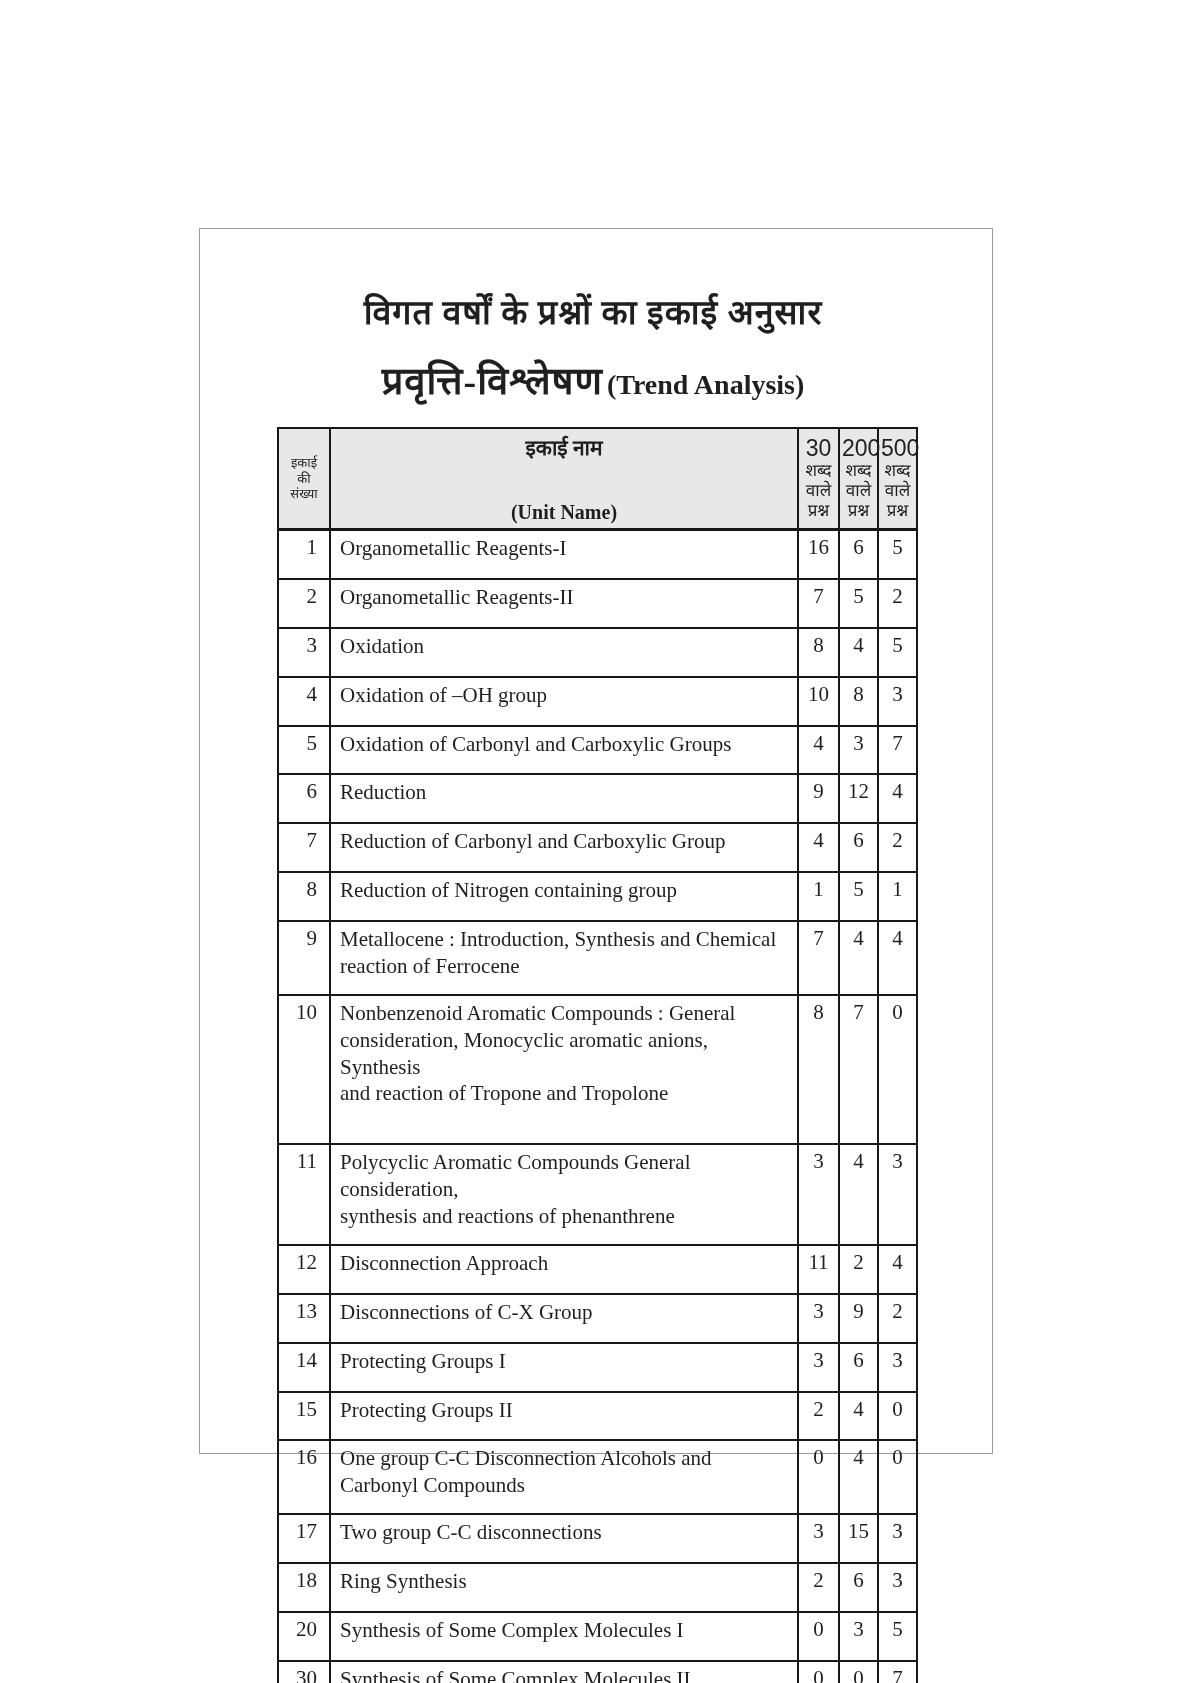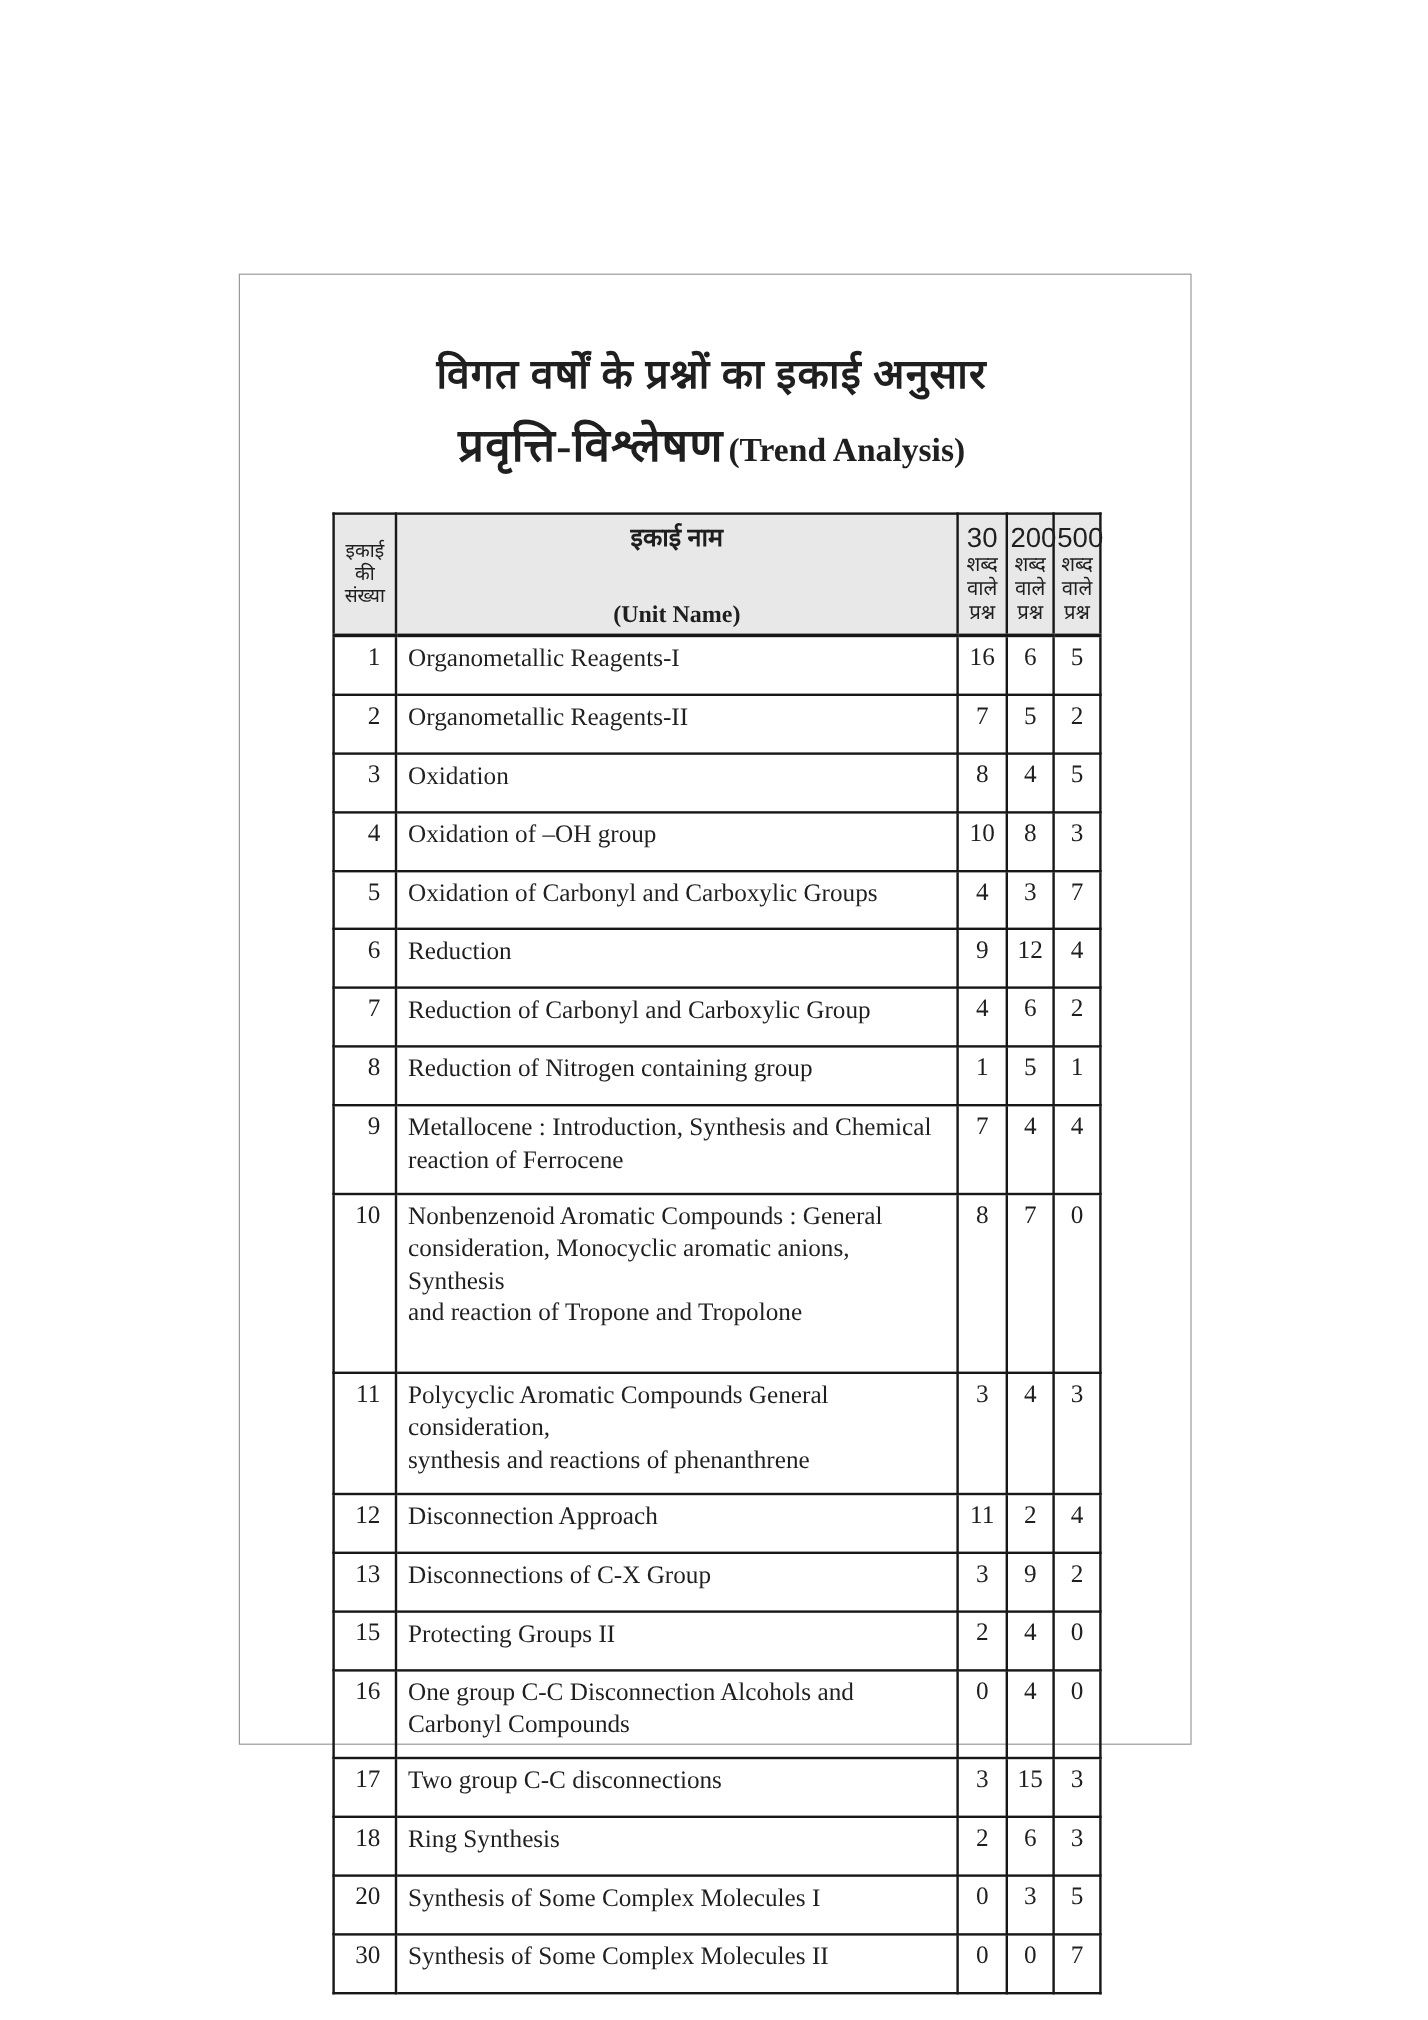--- a/index.html
+++ b/index.html
@@ -30,21 +30,21 @@
     top: 62px;
     width: 646px;
     text-align: center;
   }
   .title-line1 {
     font-weight: bold;
     font-size: 34px;
     line-height: 1.3;
     letter-spacing: 1px;
   }
-  .title-line2 { margin-top: 8px; }
+  .title-line2 { margin-top: 18px; }
   .title-line2-hindi {
     font-weight: bold;
     font-size: 38px;
     letter-spacing: 1px;
   }
   .title-line2-english {
     font-weight: bold;
     font-size: 28px;
   }
 
@@ -61,21 +61,21 @@
     border: 2px solid #171717;
     vertical-align: top;
   }
   table.trend thead th {
     background: #e8e8e8;
     border-bottom: 3px solid #171717;
     vertical-align: middle;
     font-weight: normal;
     padding: 4px 2px;
   }
-  th.h-unitno { font-size: 16px; line-height: 1.2; }
+  th.h-unitno { font-size: 13px; line-height: 1.2; }
   th.h-unitname .hindi { font-weight: bold; font-size: 21px; }
   th.h-unitname .english { font-weight: bold; font-size: 20px; margin-top: 40px; }
   th.h-q .num { font-family: "Liberation Sans", sans-serif; font-size: 23px; line-height: 1.05; }
   th.h-q .word { font-size: 17px; line-height: 1.18; }
 
   td.cell-no {
     text-align: right;
     padding: 4px 12px 4px 2px;
   }
   td.cell-name {
@@ -234,20 +234,27 @@
             <td class="cell-num">4</td>
           </tr>
           <tr>
             <td class="cell-no">13</td>
             <td class="cell-name">Disconnections of C-X Group</td>
             <td class="cell-num">3</td>
             <td class="cell-num">9</td>
             <td class="cell-num">2</td>
           </tr>
           <tr>
+            <td class="cell-no">14</td>
+            <td class="cell-name">Protecting Groups I</td>
+            <td class="cell-num">3</td>
+            <td class="cell-num">6</td>
+            <td class="cell-num">3</td>
+          </tr>
+          <tr>
             <td class="cell-no">15</td>
             <td class="cell-name">Protecting Groups II</td>
             <td class="cell-num">2</td>
             <td class="cell-num">4</td>
             <td class="cell-num">0</td>
           </tr>
           <tr class="tall-2">
             <td class="cell-no">16</td>
             <td class="cell-name">One group C-C Disconnection Alcohols and
 Carbonyl Compounds</td>

